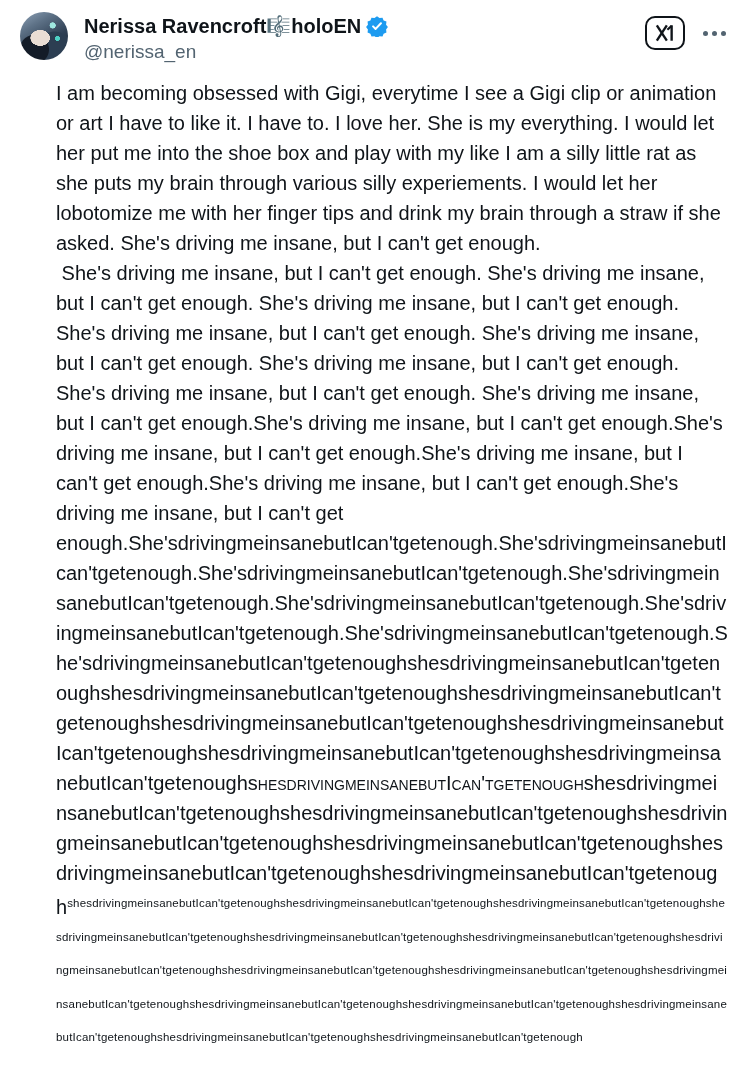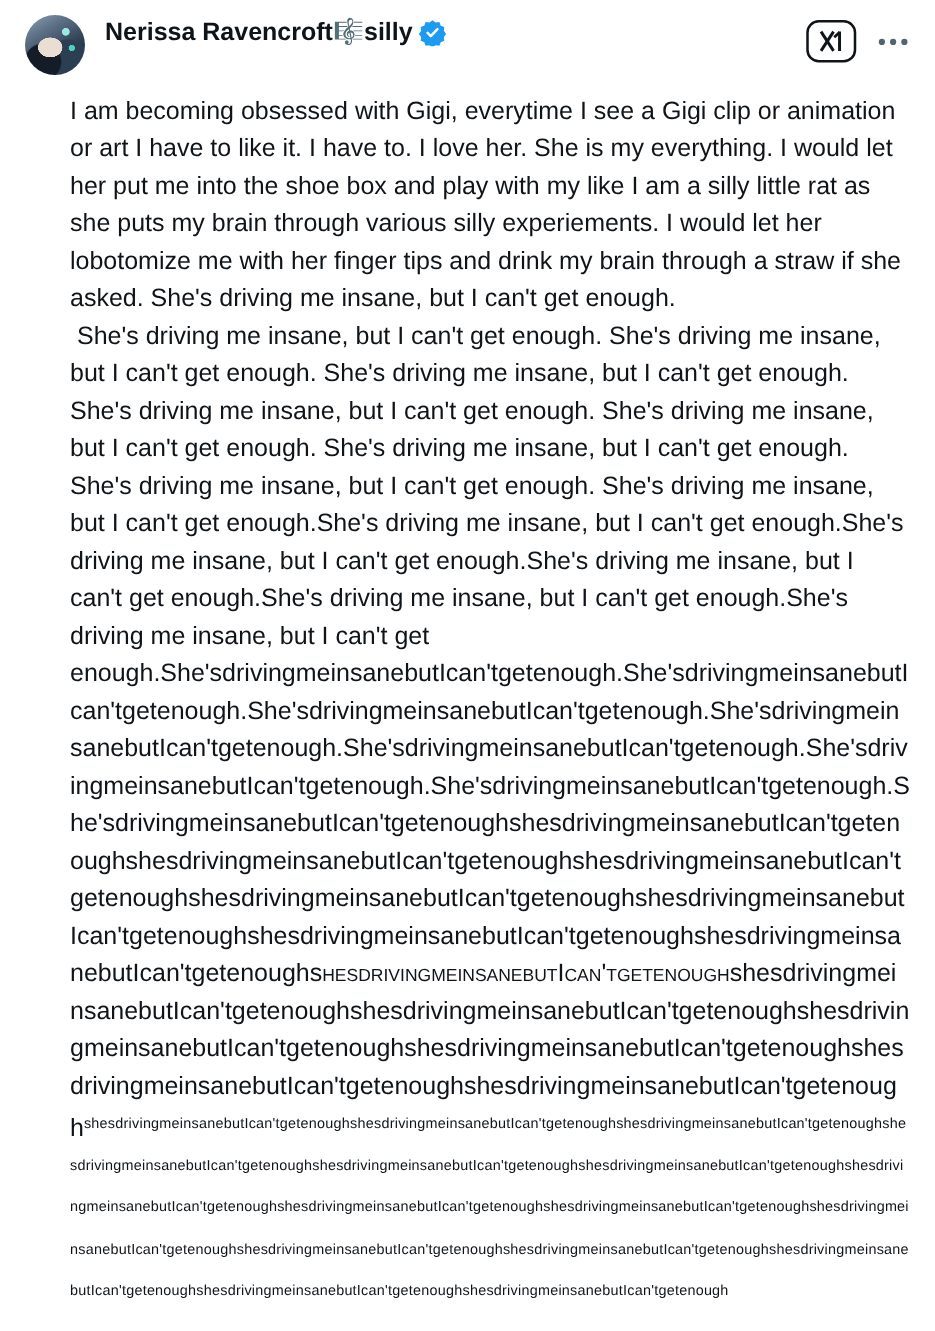--- a/index.html
+++ b/index.html
@@ -55,28 +55,29 @@
   .seg-superscript { font-size: 11.5px; vertical-align: 6.5px; letter-spacing: 0.2px; }
 </style>
 </head>
 <body>
 
 <div class="post">
   <div class="header">
     <div class="avatar"></div>
     <div class="id-block">
       <div class="name-row">
-        <span class="display-name">Nerissa Ravencroft🎼silly</span>
+        <span class="display-name">Nerissa Ravencroft🎼holoEN</span>
         <span class="badge">
           <svg width="22" height="22" viewBox="0 0 24 24" aria-hidden="true">
             <path fill="#1d9bf0" d="M12 1.3l2.7 2 3.3-.4 1.2 3.1 3.1 1.2-.4 3.3 2 2.7-2 2.7.4 3.3-3.1 1.2-1.2 3.1-3.3-.4-2.7 2-2.7-2-3.3.4-1.2-3.1-3.1-1.2.4-3.3-2-2.7 2-2.7-.4-3.3 3.1-1.2 1.2-3.1 3.3.4z"></path>
             <path d="M7.7 12.4l2.8 2.8 5.8-6.2" stroke="#ffffff" stroke-width="2.2" fill="none" stroke-linecap="round" stroke-linejoin="round"></path>
           </svg>
         </span>
       </div>
+      <div class="handle">@nerissa_en</div>
     </div>
     <div class="actions">
       <div class="grok-btn">
         <svg width="22" height="20" viewBox="0 0 24 22" aria-hidden="true">
           <path d="M3 2.5 L14 19.5" stroke="#0f1419" stroke-width="2.6" fill="none"></path>
           <path d="M14 2.5 L3 19.5" stroke="#0f1419" stroke-width="2.6" fill="none"></path>
           <path d="M19.3 2.5 L19.3 19.5" stroke="#0f1419" stroke-width="2.6" fill="none"></path>
           <path d="M19.3 3.2 L14.6 7.4" stroke="#0f1419" stroke-width="2.4" fill="none"></path>
         </svg>
       </div>

